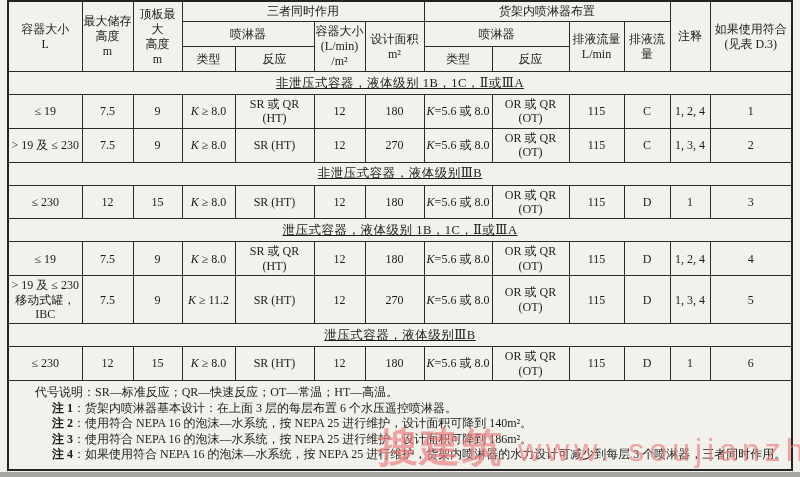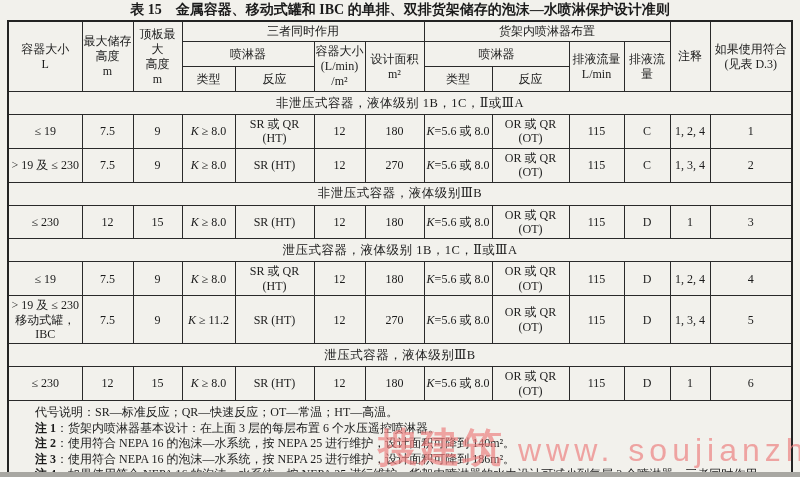--- a/index.html
+++ b/index.html
@@ -37,31 +37,32 @@
     line-height: 1.2;
     white-space: pre-line;
     overflow: hidden;
   }
   thead th { line-height: 1.25; }
   tr.data-row td { height: 22px; }
   td.section {
     height: 18px;
     font-size: 12.5px;
     letter-spacing: 0.5px;
+    text-decoration: underline;
   }
   td.kcell::first-letter { font-style: italic; }
   td.footnotes {
     text-align: left;
     padding: 4px 8px 6px 26px;
     line-height: 15.5px;
     font-size: 12px;
     white-space: normal;
   }
   .fn-line { white-space: nowrap; font-family: Liberation Serif, serif; }
-  .fn-line b { font-weight: bold; }
+  .fn-line b { font-weight: bold; margin-left: 17px; }
   .watermark {
     position: absolute;
     left: 378px;
     top: 420px;
     z-index: 6;
     pointer-events: none;
     white-space: nowrap;
     color: rgba(236, 125, 125, 0.68);
     display: flex;
     align-items: baseline;
@@ -81,21 +82,20 @@
     position: absolute;
     left: 0; bottom: 0;
     width: 800px; height: 5px;
     background: #a8a7a2;
   }
 </style>
 </head>
 <body>
 
 <div class="page">
-  <div class="title">表 15　金属容器、移动式罐和 IBC 的单排、双排货架储存的泡沫—水喷淋保护设计准则</div>
 
   <table class="main">
     <colgroup>
       <col style="width:74px">
         <col style="width:51px">
         <col style="width:49px">
       <col style="width:53px">
         <col style="width:79px">
         <col style="width:51px">
       <col style="width:59px">

